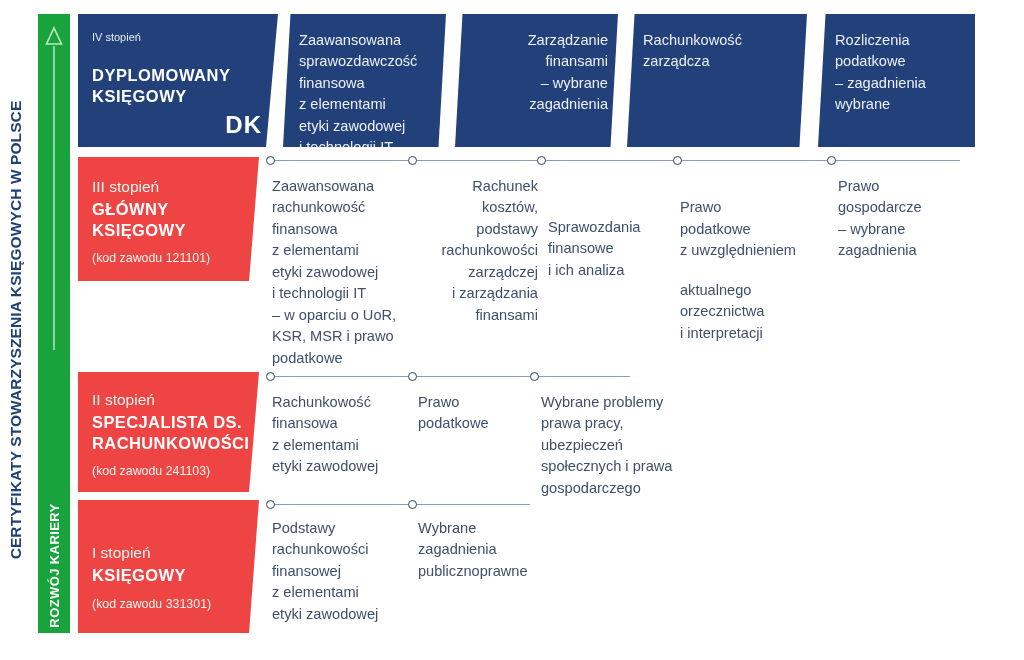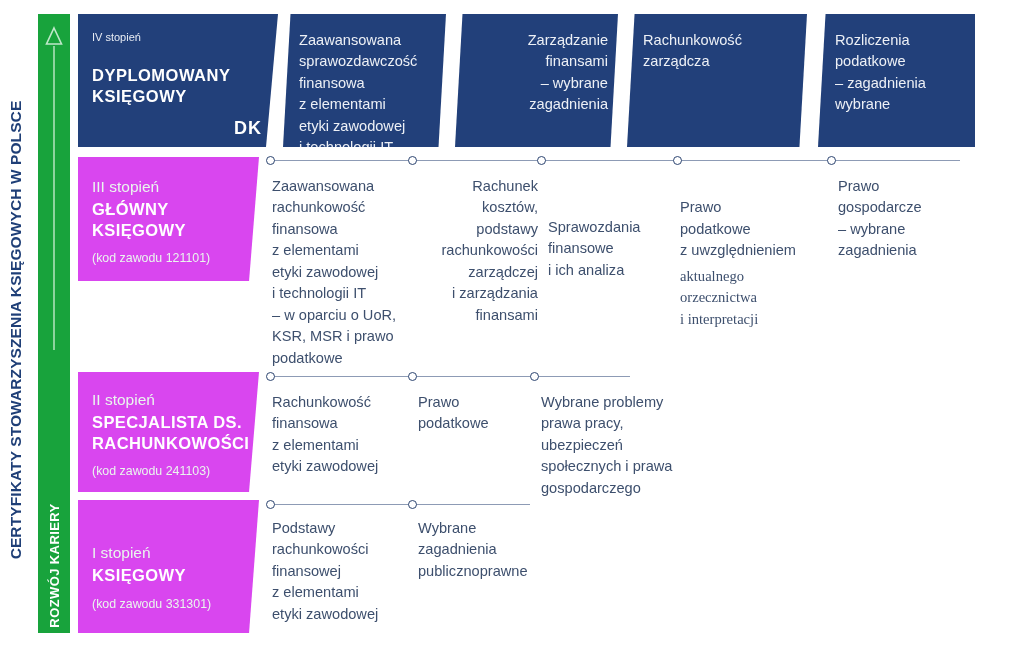--- a/index.html
+++ b/index.html
@@ -85,36 +85,36 @@
     font-weight: bold;
     line-height: 1.28;
     letter-spacing: 0.5px;
     margin-top: 20px;
     color: #ffffff;
   }
   .bb-abbr {
     position: absolute;
     right: 16px;
     bottom: 8px;
-    font-size: 18px;
+    font-size: 24px;
     font-weight: bold;
     letter-spacing: 1px;
     color: #ffffff;
   }
   .bb-body {
     font-size: 14.6px;
     line-height: 1.47;
     color: #edf0f6;
     white-space: pre-line;
   }
 
   
   .green-box {
     position: absolute;
-    background: #d946ef;
+    background: #ef4444;
     color: #ffffff;
     box-sizing: border-box;
   }
   .gb-kicker {
     font-size: 15.5px;
     line-height: 1.3;
     color: #eaf6ee;
   }
   .gb-title {
     font-size: 16.5px;
@@ -148,22 +148,21 @@
   }
   .course-text {
     position: absolute;
     font-size: 14.6px;
     line-height: 1.47;
     color: #3d4f6d;
     white-space: pre-line;
   }
   .course-text .para2 {
     display: block;
-    margin-top: 4px;
-    font-family: Liberation Serif, serif;
+    margin-top: 18px;
   }
 </style>
 </head>
 <body>
 
 <div id="vertical-title">
   <span class="txt">CERTYFIKATY STOWARZYSZENIA KSIĘGOWYCH W POLSCE</span>
 </div>
 
 <div id="career-bar">

